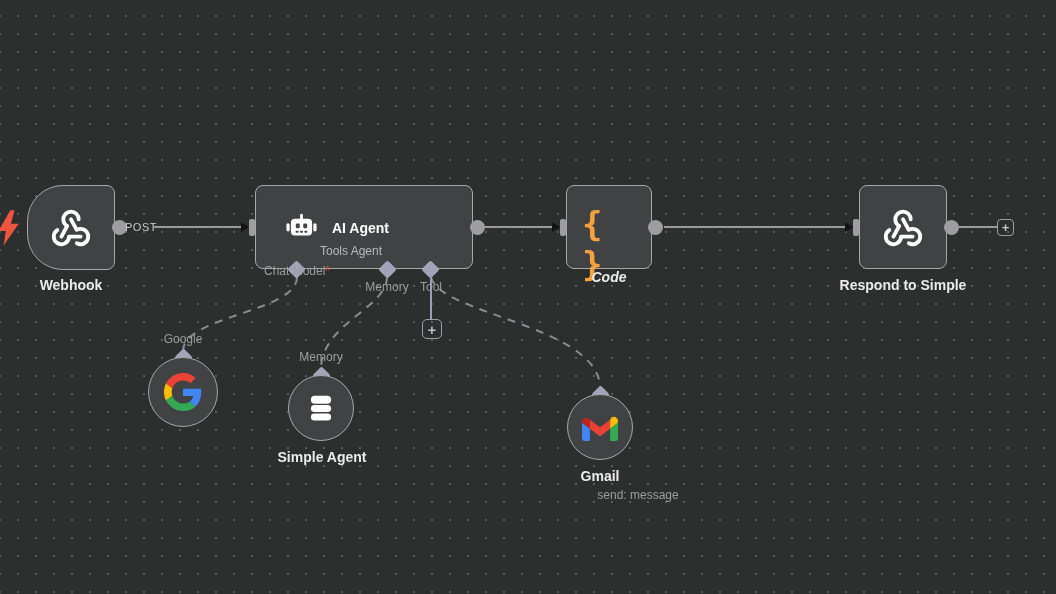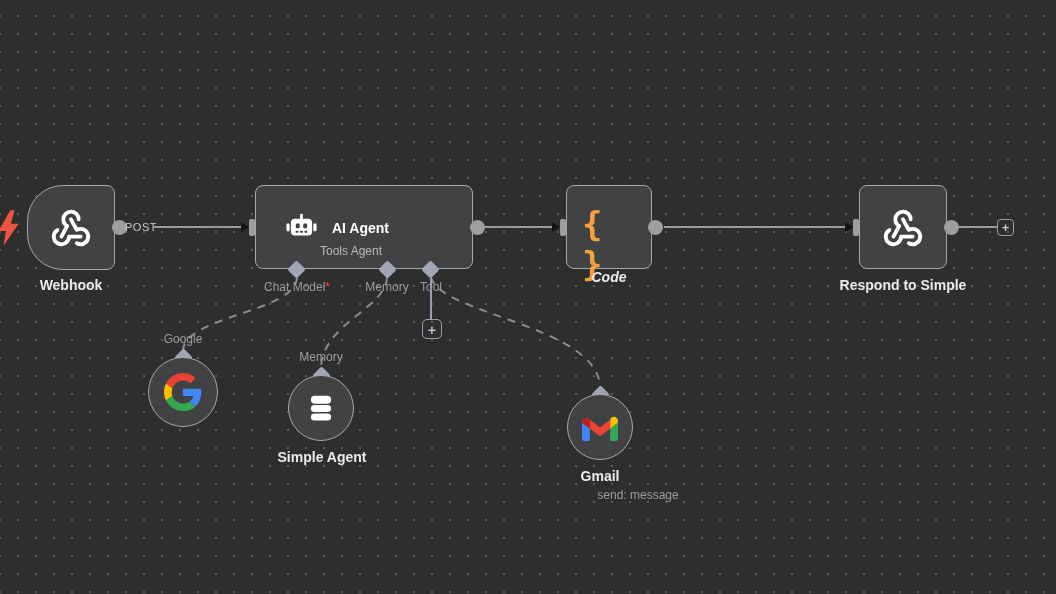--- a/index.html
+++ b/index.html
@@ -124,21 +124,21 @@
         </g>
       </svg>
     </span>
     <span class="ai-title" style="left:76px;top:22px;margin-top:12px;">AI Agent</span>
     <span class="ai-subtitle" style="left:64px;top:43px;margin-top:15px;">Tools Agent</span>
   </div>
   <div class="endpoint-dot" style="left:470px;top:220px;"></div>
   <div class="diamond" style="left:290px;top:263px;"></div>
   <div class="diamond" style="left:381px;top:263px;"></div>
   <div class="diamond" style="left:424px;top:263px;"></div>
-  <div class="port-label" style="left:297px;top:280px;">
+  <div class="port-label" style="left:297px;top:264px;">
     <span>Chat Model</span><span class="req">*</span>
   </div>
   <div class="port-label" style="left:387px;top:280px;">Memory</div>
   <div class="port-label" style="left:431px;top:280px;">Tool</div>
 
   <div class="wire wire--v" style="left:430px;top:276px;height:43px;"></div>
   <button class="plus-btn plus-btn--tool" style="left:422px;top:319px;width:20px;height:20px;">+</button>
 
   <div class="wire" style="left:485px;top:226px;width:67px;"></div>
   <div class="arrow" style="left:552px;top:222px;"></div>

